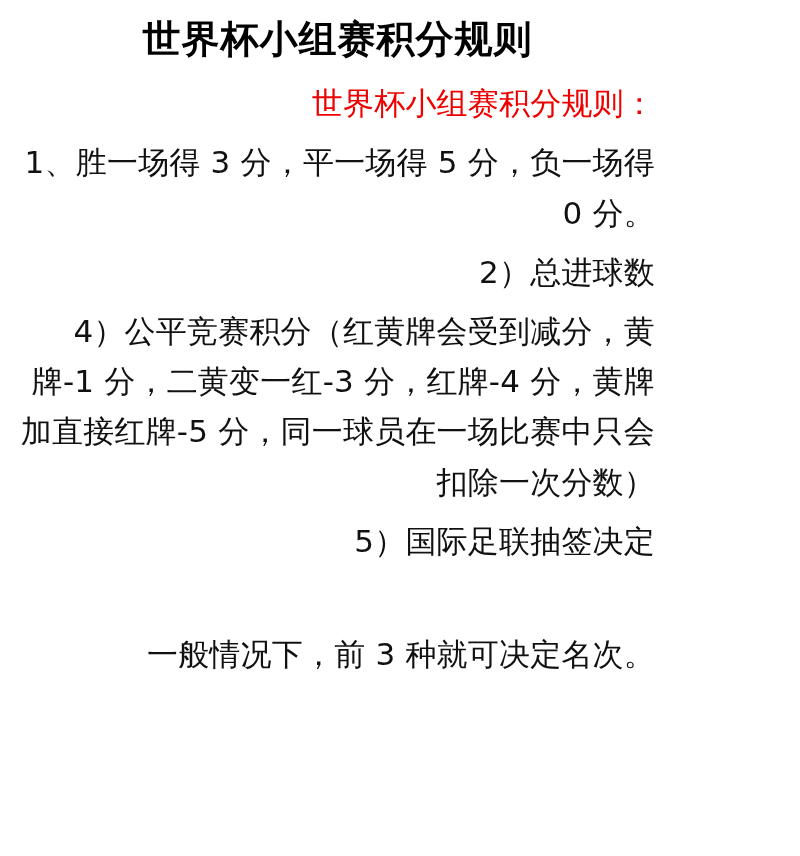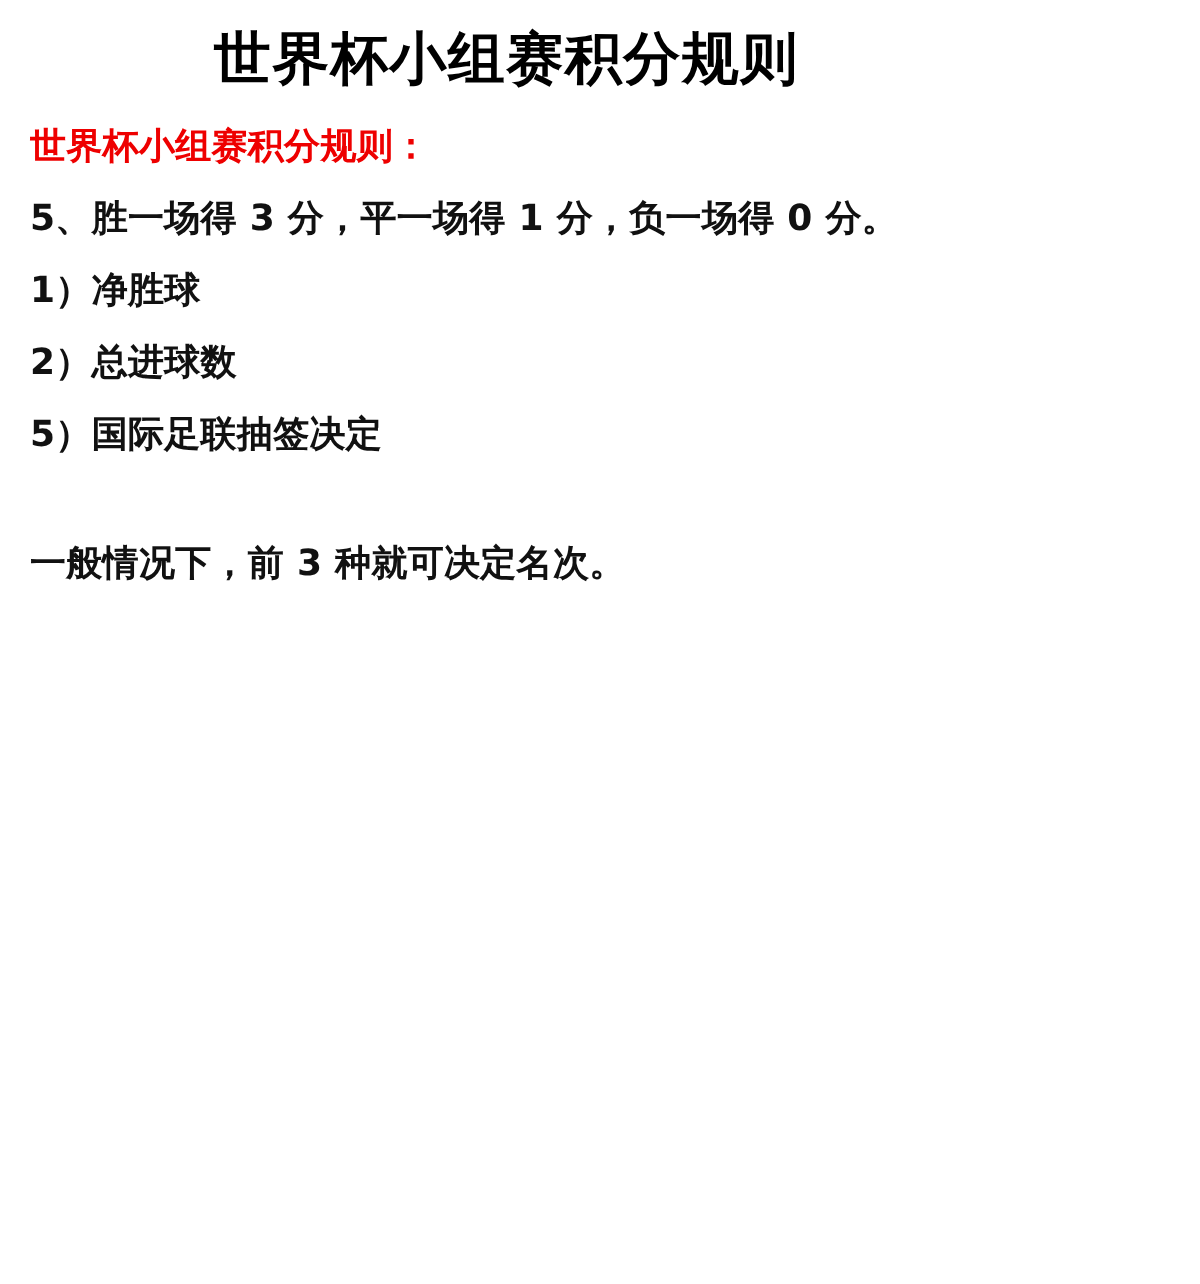--- a/index.html
+++ b/index.html
@@ -30,63 +30,63 @@
     color: #000000;
     margin-bottom: 14px;
   }
   .title-line {
     display: block;
   }
   .body-block {
     padding: 0 2px;
   }
   .line {
-    font-size: 24px;
+    font-size: 31px;
     line-height: 1.62;
-    font-weight: bold;
+    font-weight: normal;
     color: #111111;
     margin: 0 0 9px 0;
     letter-spacing: 0.2px;
-    text-align: left;
+    text-align: right;
   }
   .line.red {
     color: #ee0000;
   }
   .line.wrap {
     margin-bottom: 9px;
   }
   .spacer {
     height: 38px;
   }
   .line.footer {
-    margin-top: 0;
+    margin-top: 16px;
   }
 </style>
 </head>
 <body>
 
 <div class="page">
 
   <div class="title-block">
     <span class="title-line">世界杯小组赛积分规则</span>
   </div>
 
   <div class="body-block">
 
     <p class="line red">世界杯小组赛积分规则：</p>
 
-    <p class="line">5、胜一场得 3 分，平一场得 1 分，负一场得 0 分。</p>
+    <p class="line">1、胜一场得 3 分，平一场得 5 分，负一场得 0 分。</p>
 
 
 
-    <p class="line">1）净胜球</p>
 
     <p class="line">2）总进球数</p>
 
 
+    <p class="line wrap">4）公平竞赛积分（红黄牌会受到减分，黄牌-1 分，二黄变一红-3 分，红牌-4 分，黄牌加直接红牌-5 分，同一球员在一场比赛中只会扣除一次分数）</p>
 
     <p class="line">5）国际足联抽签决定</p>
 
     <div class="spacer"></div>
 
     <p class="line footer">一般情况下，前 3 种就可决定名次。</p>
 
   </div>
 </div>
 

